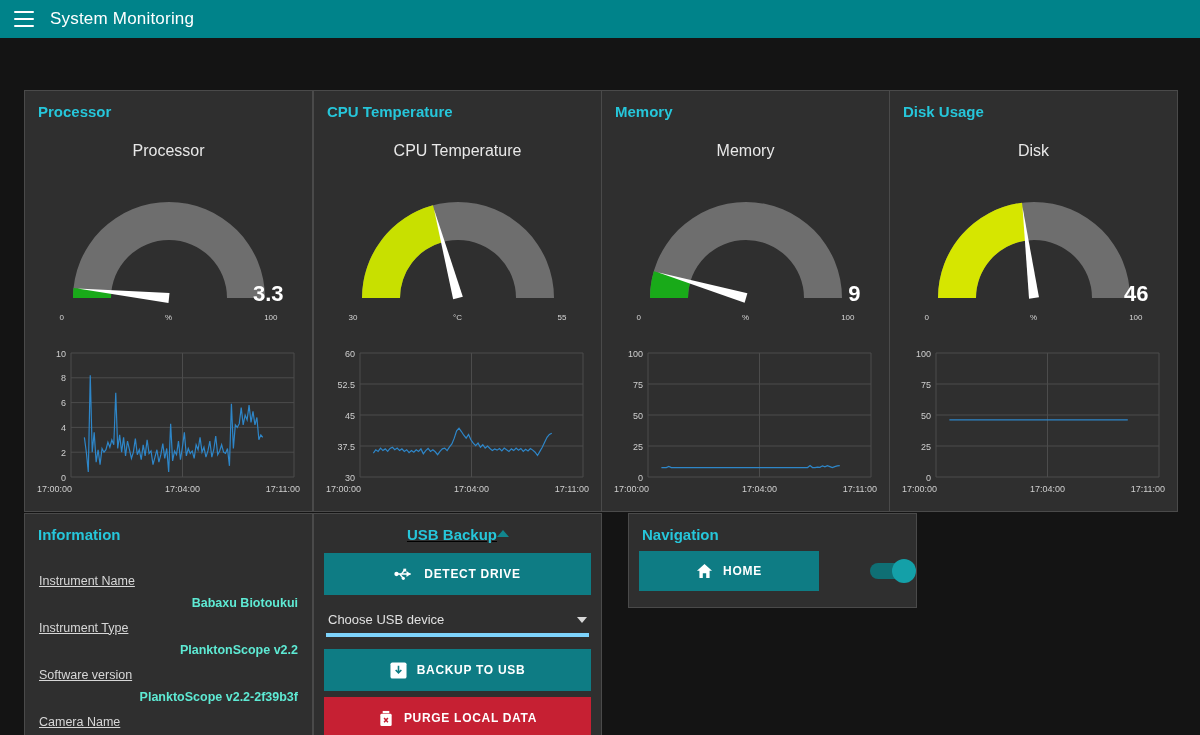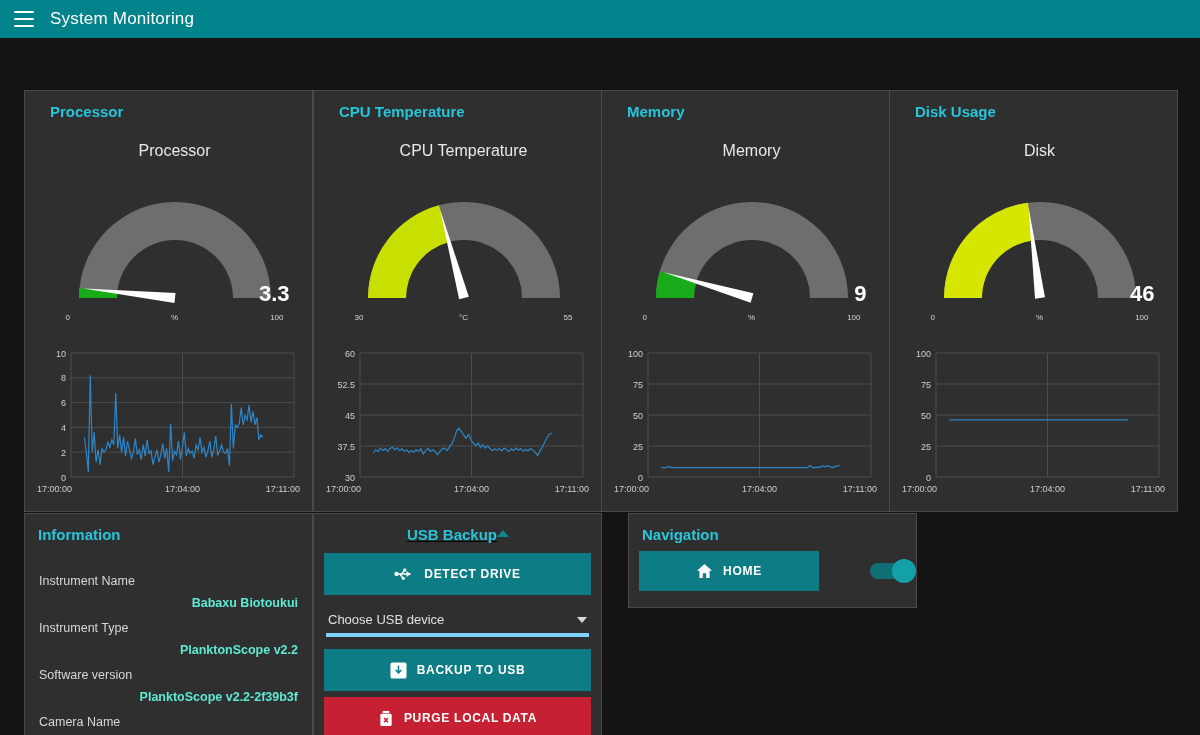--- a/index.html
+++ b/index.html
@@ -41,21 +41,21 @@
     overflow: hidden;
   }
   .card-title {
     color: #26c6da;
     font-size: 15px;
     font-weight: bold;
     padding: 12px 0 0 13px;
   }
 
   
-  .gauge-card { width: 289px; height: 422px; top: 52px; padding-left: 12px; }
+  .gauge-card { width: 289px; height: 422px; top: 52px; }
   .gc1 { left: 24px; }
   .gc2 { left: 313px; }
   .gc3 { left: 601px; }
   .gc4 { left: 889px; }
 
   .gauge-label {
     text-align: center;
     color: #e8e8e8;
     font-size: 16px;
     margin-top: 22px;
@@ -105,21 +105,21 @@
   .grid-line { stroke: #4c4c4c; stroke-width: 1; }
   .series-line { fill: none; stroke: #2e86c8; stroke-width: 1.2; }
 
   
   #info-card { left: 24px; top: 475px; width: 289px; height: 238px; }
   .info-rows { padding: 14px 14px 0 14px; }
   .info-row {
     display: flex; align-items: center; justify-content: space-between;
     height: 47px;
   }
-  .info-key { color: #d7d7d7; font-size: 12.5px; }
+  .info-key { color: #d7d7d7; font-size: 12.5px; text-decoration: underline; }
   .info-val { color: #5eead4; font-size: 12.5px; font-weight: bold; text-align: right; margin-top: 44px; }
 
   
   #usb-card { left: 313px; top: 475px; width: 289px; height: 238px; }
   #usb-card .card-head {
     display: flex; align-items: flex-start; justify-content: center;
     padding-right: 12px;
     text-decoration: underline;
   }
   .collapse-caret {

